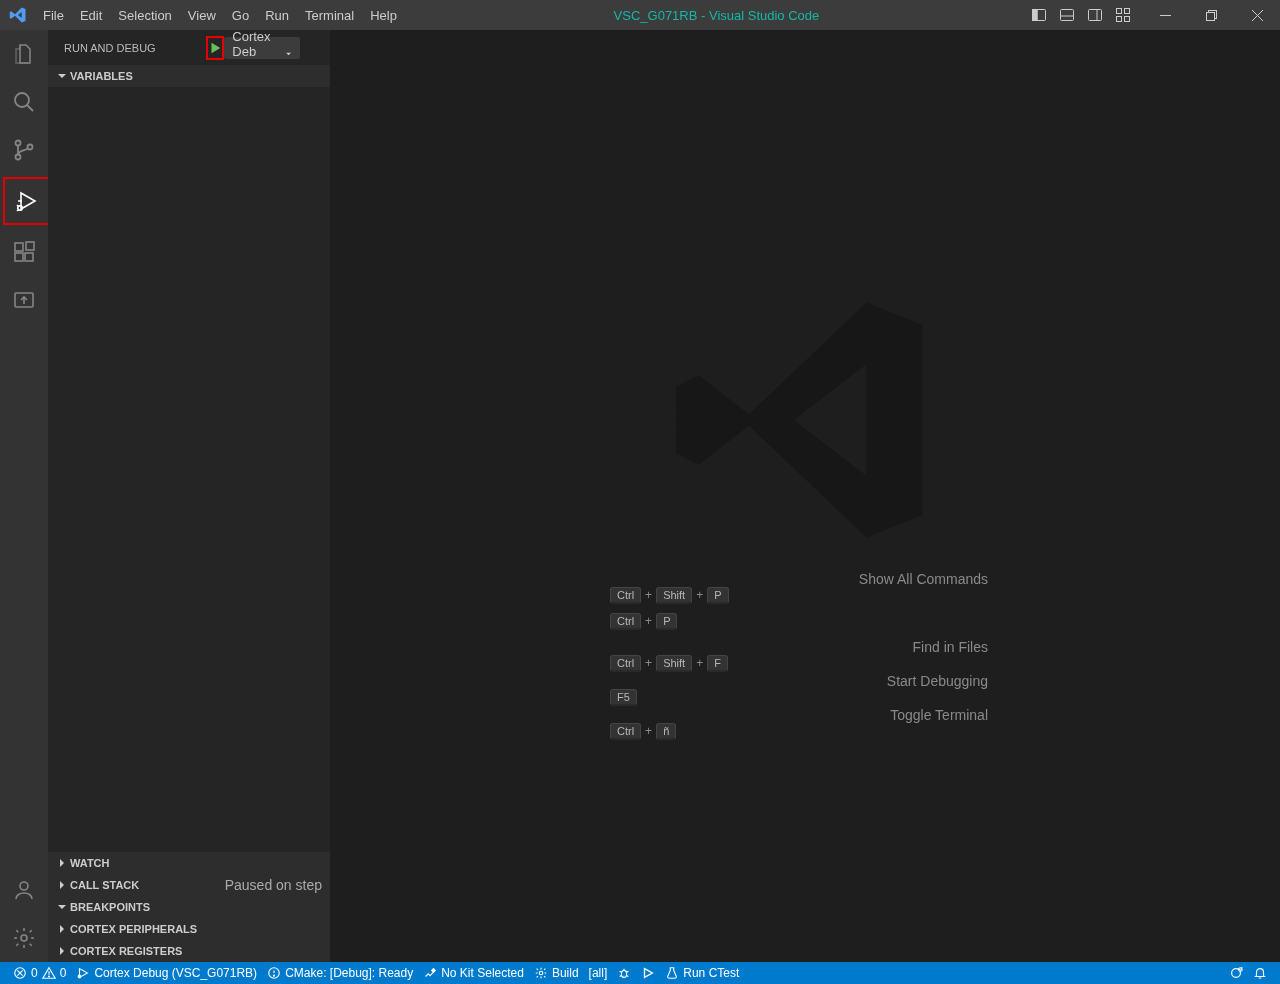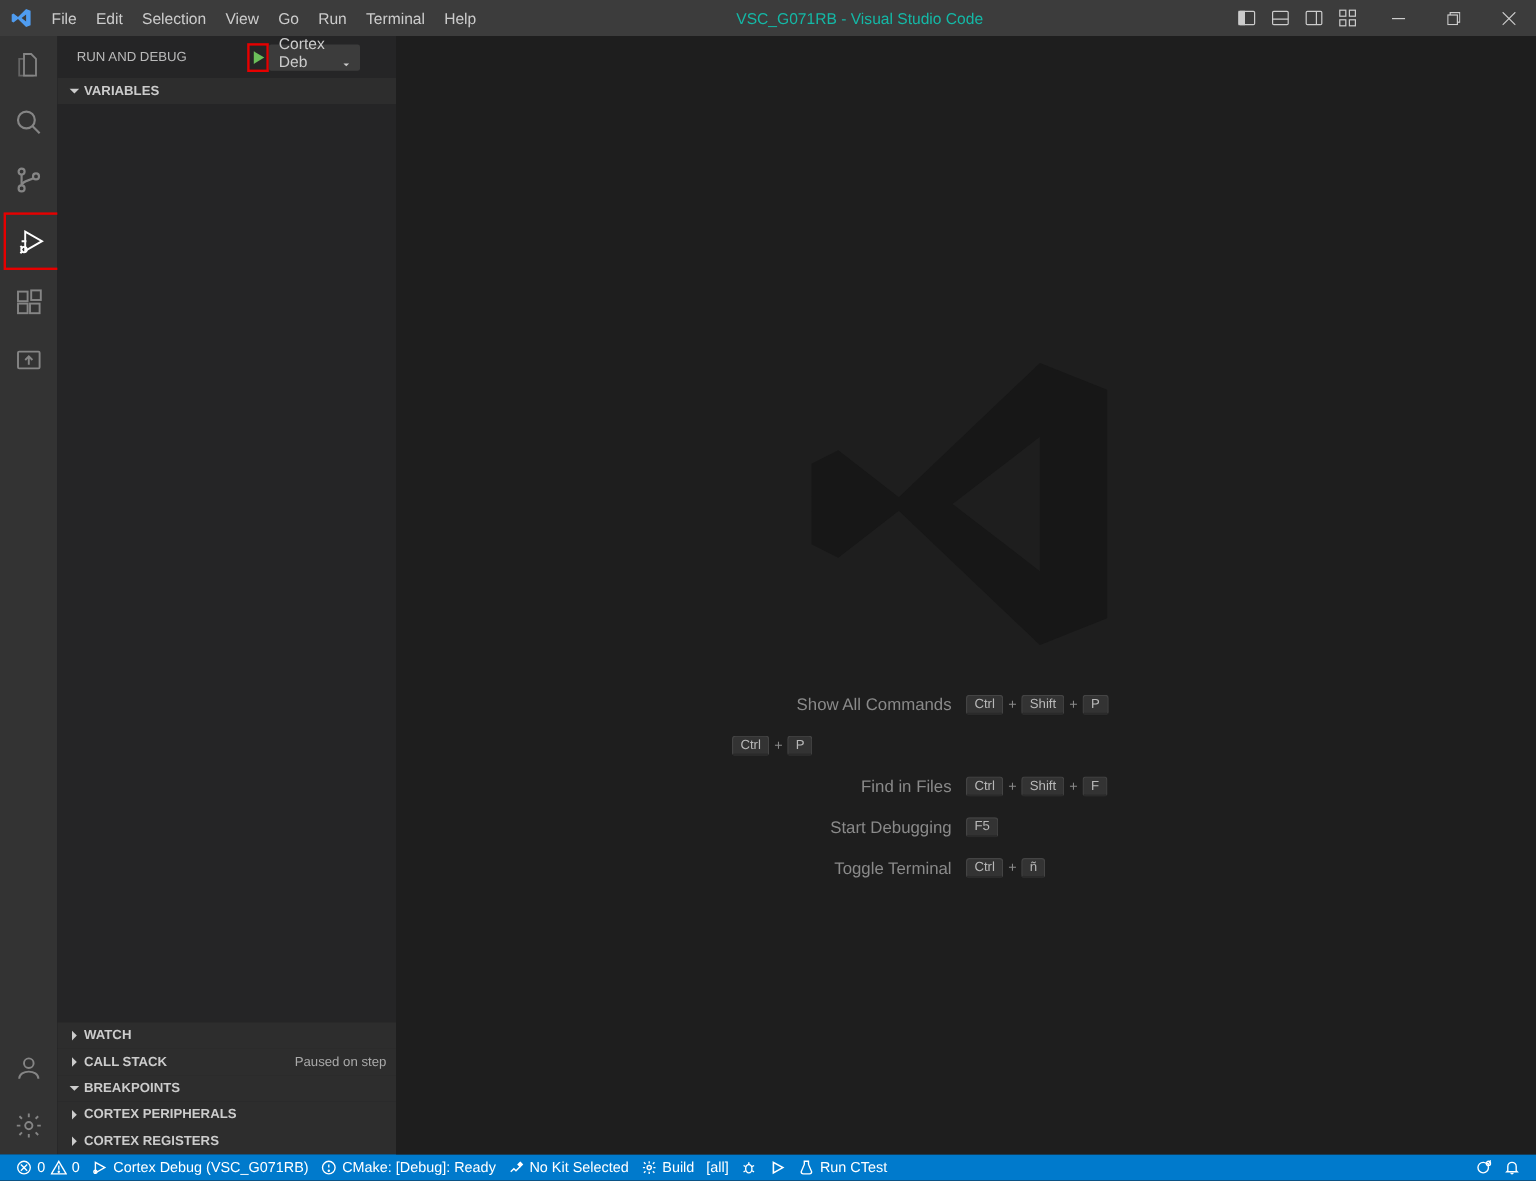--- a/index.html
+++ b/index.html
@@ -32,29 +32,29 @@
   .sidebar-header .lbl { flex: 0 0 auto; }
   .start-wrap{ display:flex; align-items:center; margin-left:6px;}
   .start-box{ border:2px solid #e60000; height:24px; width:24px; display:flex;align-items:center;justify-content:center;}
   .config-dd{ background:#3c3c3c; height:22px; display:flex; align-items:flex-end; padding:0 8px 0 8px; margin-left:0px; color:#ccc; font-size:13px; border-radius:2px; gap:6px;}
   .sidebar-header .spacer { flex: 1; }
   .sidebar-header .hicon { width: 20px; height: 20px; display:flex; align-items:center; justify-content:center;}
   
   .section-hdr { height: 22px; background:#2d2d2d; display:flex; align-items:center; padding:0 8px; font-size:11px; color:#ccc; cursor:default; font-weight:600;}
   .section-hdr .chev { width:14px; display:flex; align-items:center;}
   .section-hdr .txt { flex:1;}
-  .section-hdr .st { font-size:11px; color:#aaa; font-weight:400;padding-left:36px;}
+  .section-hdr .st { font-size:14px; color:#aaa; font-weight:400;padding-left:36px;}
   .section-body{ flex:1; background:#252526;}
   .section-stack { margin-top:auto;}
   
   .editor { flex: 1; background: #1e1e1e; position: relative; display:flex; align-items:center; justify-content:center; flex-direction:column;}
   .watermark { position:absolute; top:250px; opacity:1;}
   .watermark svg { width:280px; height:280px; fill:#171717;}
   .hints { position:absolute; top:540px;}
-  .hints .row { display:flex; align-items:center; height:34px; justify-content:center;}
+  .hints .row { display:flex; align-items:center; height:34px; justify-content:center;flex-direction:column;}
   .hints .row .lbl { width:390px; text-align:right; color:#8a8a8a; font-size:14px; padding-right:12px;}
   .hints .row .keys { width:390px; text-align:center; display:flex; gap:4px; align-items:center; color:#8a8a8a; font-size:12px;}
   .hints .key { background:#333; border:1px solid #444; border-bottom:2px solid #2a2a2a; border-radius:3px; padding:1px 6px; color:#b8b8b8; font-size:11px;}
   
   .statusbar { height: 22px; background: #007acc; display:flex; align-items:center; color:#ffffff; font-size:12px; padding:0 8px;}
   .statusbar .sbi { display:flex; align-items:center; height:22px; padding:0 5px; gap:4px;}
   .statusbar .spacer { flex:1;}
   
   svg { display:block;}
 </style>

